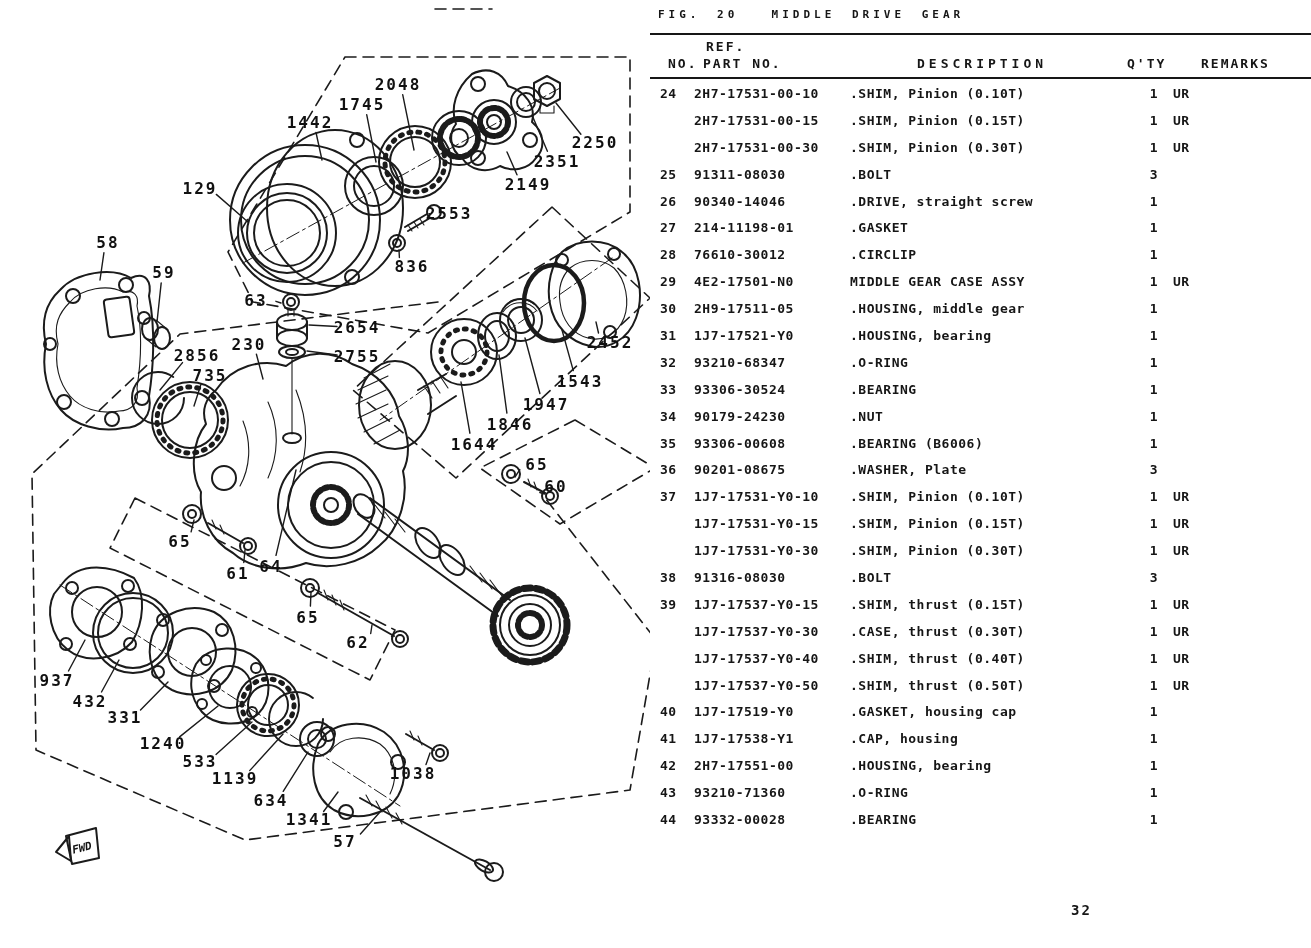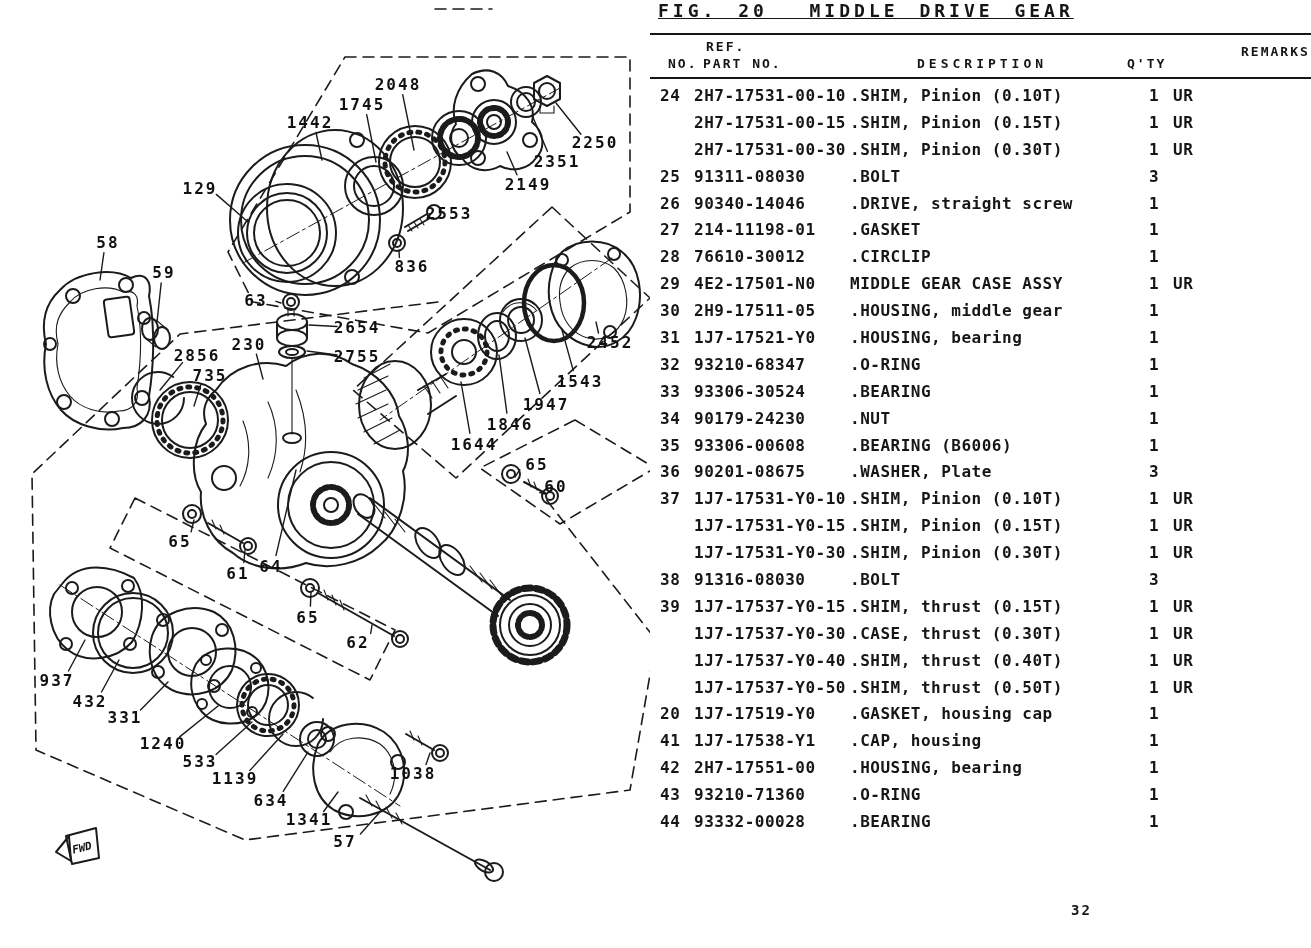--- a/index.html
+++ b/index.html
@@ -16,36 +16,36 @@
   #diagram-svg .thick{stroke-width:4.5;}
   #diagram-svg .balls{stroke-width:5;stroke-dasharray:2 7;}
   #diagram-svg .spline{stroke-width:6;stroke-dasharray:4 3;}
   #diagram-svg .teeth{stroke-width:7;stroke-dasharray:7 5;}
   #diagram-svg .leader{stroke-width:1.4;}
   #diagram-svg .callout-text{font:bold 16px "DejaVu Sans Mono",monospace;
      letter-spacing:2px;fill:#111;stroke:none;}
   #diagram-svg .fwd-text{font:bold italic 11px "DejaVu Sans Mono",monospace;fill:#111;stroke:none;}
   
   #table-panel{position:absolute;left:650px;top:0;width:661px;height:948px;}
-  .fig-title{position:absolute;left:8px;top:0;font-size:18px;font-weight:bold;
-     letter-spacing:4px;word-spacing:6px;white-space:pre;text-decoration:underline;}
+  .fig-title{position:absolute;left:8px;top:8px;font-size:11px;font-weight:bold;
+     letter-spacing:4px;word-spacing:6px;white-space:pre;}
   .rule{position:absolute;left:0;width:661px;border-top:2px solid #161616;}
   .rule.r1{top:33px;}
   .rule.r2{top:77px;}
   .hdr{position:absolute;font-size:13px;font-weight:bold;letter-spacing:2px;white-space:pre;}
   .hdr.ref1{left:8px;top:39px;padding-left:48px;}
   .hdr.ref2{left:18px;top:56px;}
   .hdr.part{left:53px;top:56px;}
   .hdr.desc{left:267px;top:56px;letter-spacing:4px;}
   .hdr.qty{left:477px;top:56px;}
-  .hdr.rem{left:551px;top:44px;margin-left:40px;}
+  .hdr.rem{left:551px;top:56px;}
   #rows{position:absolute;left:0;top:86px;width:661px;}
   .trow{display:grid;grid-template-columns:34px 156px 295px 18px 1fr;
         padding-left:10px;height:26.9px;align-items:start;
-        font-size:16px;font-weight:bold;letter-spacing:0.5px;white-space:pre;}
+        font-size:13px;font-weight:bold;letter-spacing:0.5px;white-space:pre;}
   .c-qty{text-align:center;}
   .c-rem{padding-left:10px;}
   .page-no{position:absolute;left:421px;top:902px;font-size:14px;font-weight:bold;letter-spacing:2px;}
 </style>
 </head>
 <body>
 
 <div id="diagram-panel">
 <svg id="diagram-svg" width="650" height="948" viewBox="0 0 650 948" xmlns="http://www.w3.org/2000/svg">
 
@@ -575,21 +575,21 @@
 
     <div class="trow">
       <span class="c-ref"></span>
       <span class="c-part">1J7-17537-Y0-50</span>
       <span class="c-desc">.SHIM, thrust (0.50T)</span>
       <span class="c-qty">1</span>
       <span class="c-rem">UR</span>
     </div>
 
     <div class="trow">
-      <span class="c-ref">20</span>
+      <span class="c-ref">40</span>
       <span class="c-part">1J7-17519-Y0</span>
       <span class="c-desc">.GASKET, housing cap</span>
       <span class="c-qty">1</span>
       <span class="c-rem"></span>
     </div>
 
     <div class="trow">
       <span class="c-ref">41</span>
       <span class="c-part">1J7-17538-Y1</span>
       <span class="c-desc">.CAP, housing</span>

